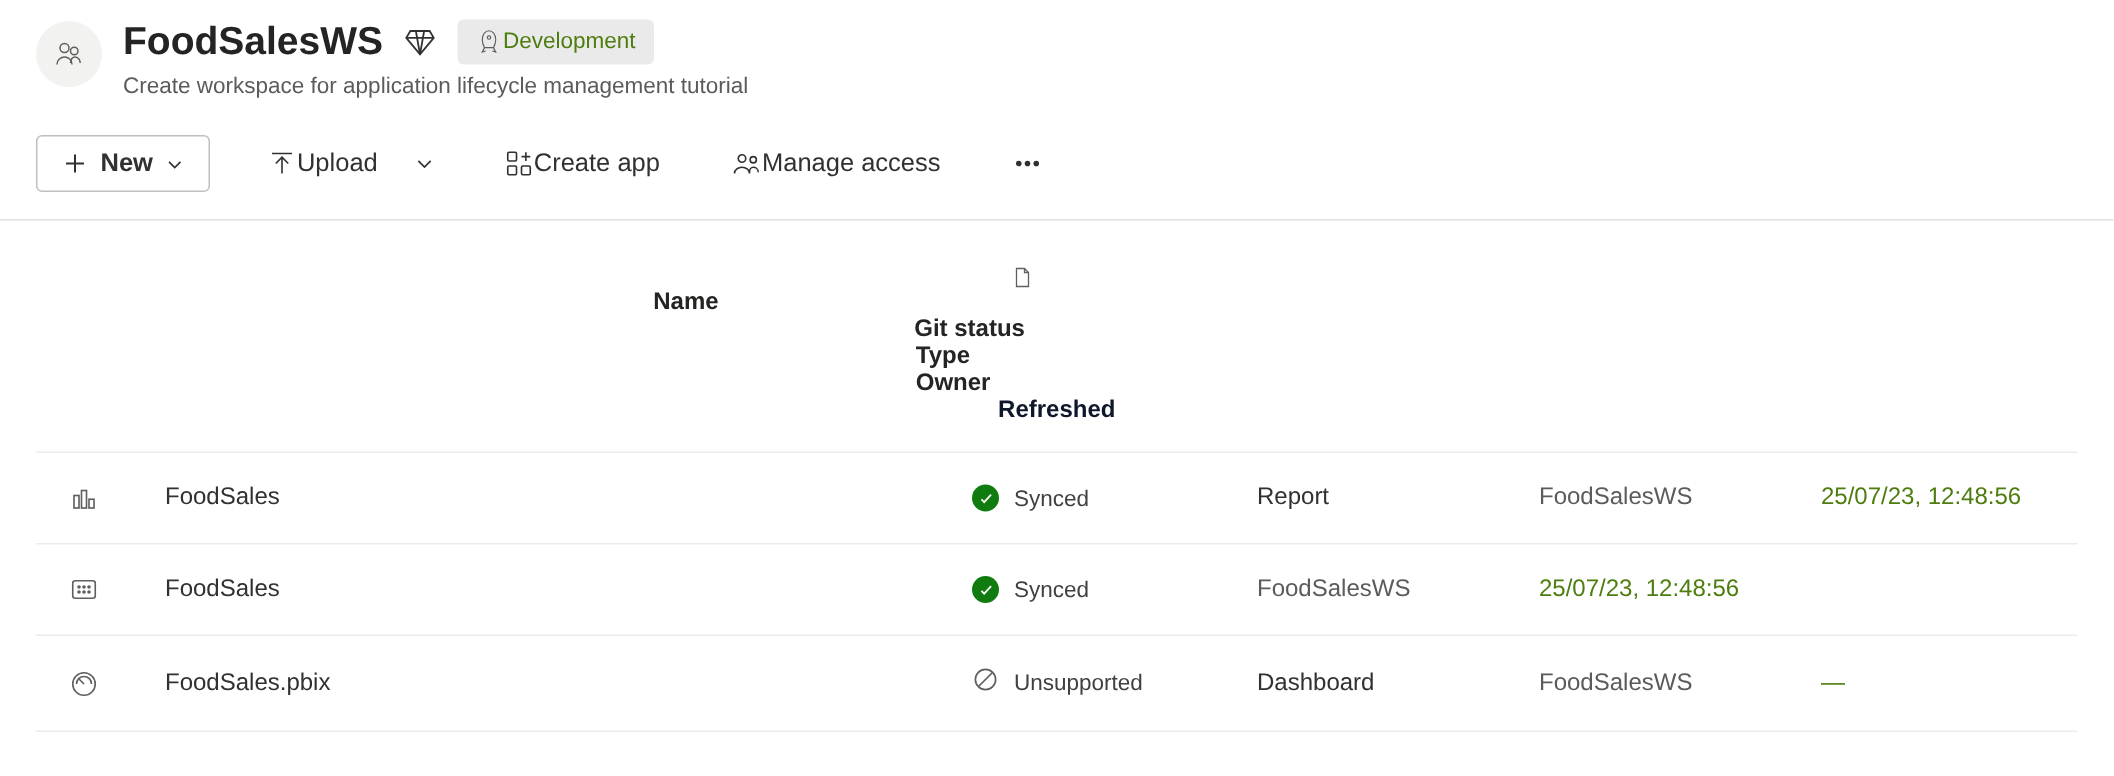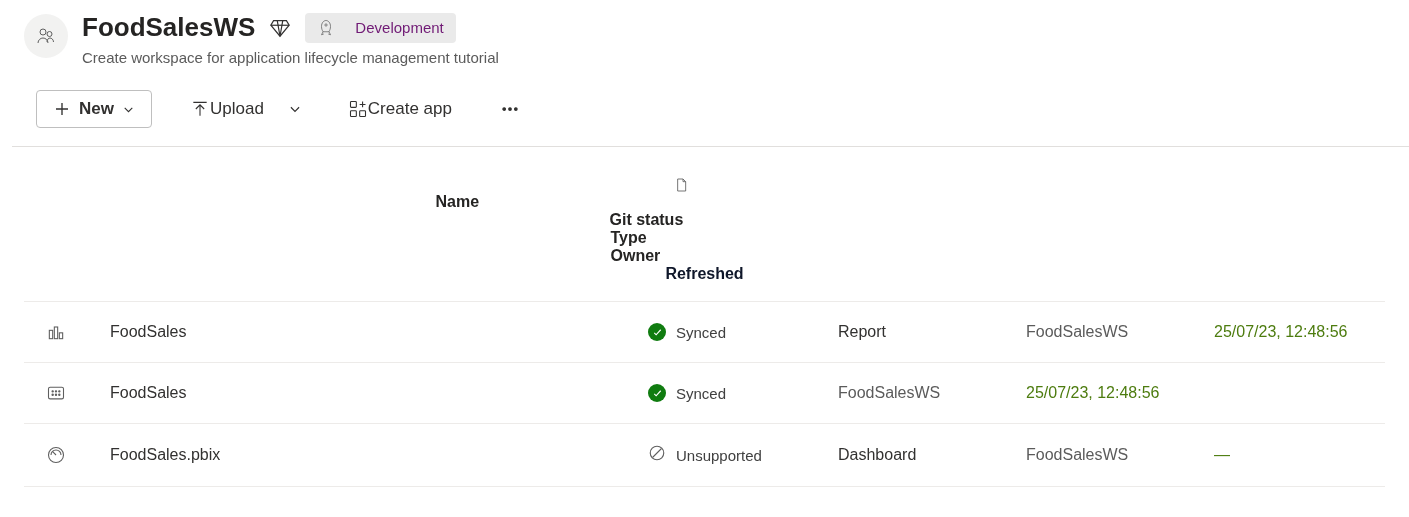--- a/index.html
+++ b/index.html
@@ -55,42 +55,41 @@
       stroke: #323130;
       fill: none;
       stroke-width: 1.3;
     }
     .stage-tag {
       background: #eaeaea;
       padding: 6px 12px;
       border-radius: 4px;
       display: flex;
       align-items: center;
-      gap: 20px;
+      gap: 0;
       font-size: 15px;
-      color: #701a75;
+      color: #4d7c0f;
     }
     .stage-tag svg {
       width: 18px;
       height: 18px;
       stroke: #5f5f5f;
       fill: none;
     }
     .subtitle {
       font-size: 15px;
       color: #5b5b5b;
       margin-top: 6px;
     }
     .toolbar {
       display: flex;
       align-items: center;
       gap: 28px;
       padding: 8px 24px 18px 24px;
       border-bottom: 1px solid #e1dfdd;
-      margin-left: 12px;
     }
     .btn {
       display: flex;
       align-items: center;
       font-size: 17px;
       color: #323130;
       background: none;
       border: none;
       cursor: pointer;
       padding: 8px 10px;
@@ -299,20 +298,29 @@
   <button class="btn">
     <svg viewBox="0 0 24 24">
         <rect x="3" y="3" width="7" height="7" rx="1"></rect>
         <rect x="3" y="14" width="7" height="7" rx="1"></rect>
         <rect x="14" y="14" width="7" height="7" rx="1"></rect>
         <path d="M17.5 3v7M14 6.5h7"></path>
       </svg>
     <span>Create app</span>
   </button>
 
+  <button class="btn">
+    <svg viewBox="0 0 24 24">
+        <circle cx="8" cy="8" r="3"></circle>
+        <circle cx="17" cy="9" r="2.5"></circle>
+        <path d="M2 20c0-3 3-5 6-5s6 2 6 5"></path>
+        <path d="M14 19c0-2.5 1.5-4 3-4s4 1 4 4"></path>
+      </svg>
+    <span>Manage access</span>
+  </button>
 
   <button class="btn more-btn">
     <svg viewBox="0 0 24 24">
         <circle cx="5" cy="12" r="1.6"></circle>
         <circle cx="12" cy="12" r="1.6"></circle>
         <circle cx="19" cy="12" r="1.6"></circle>
       </svg>
   </button>
 </div>
 

